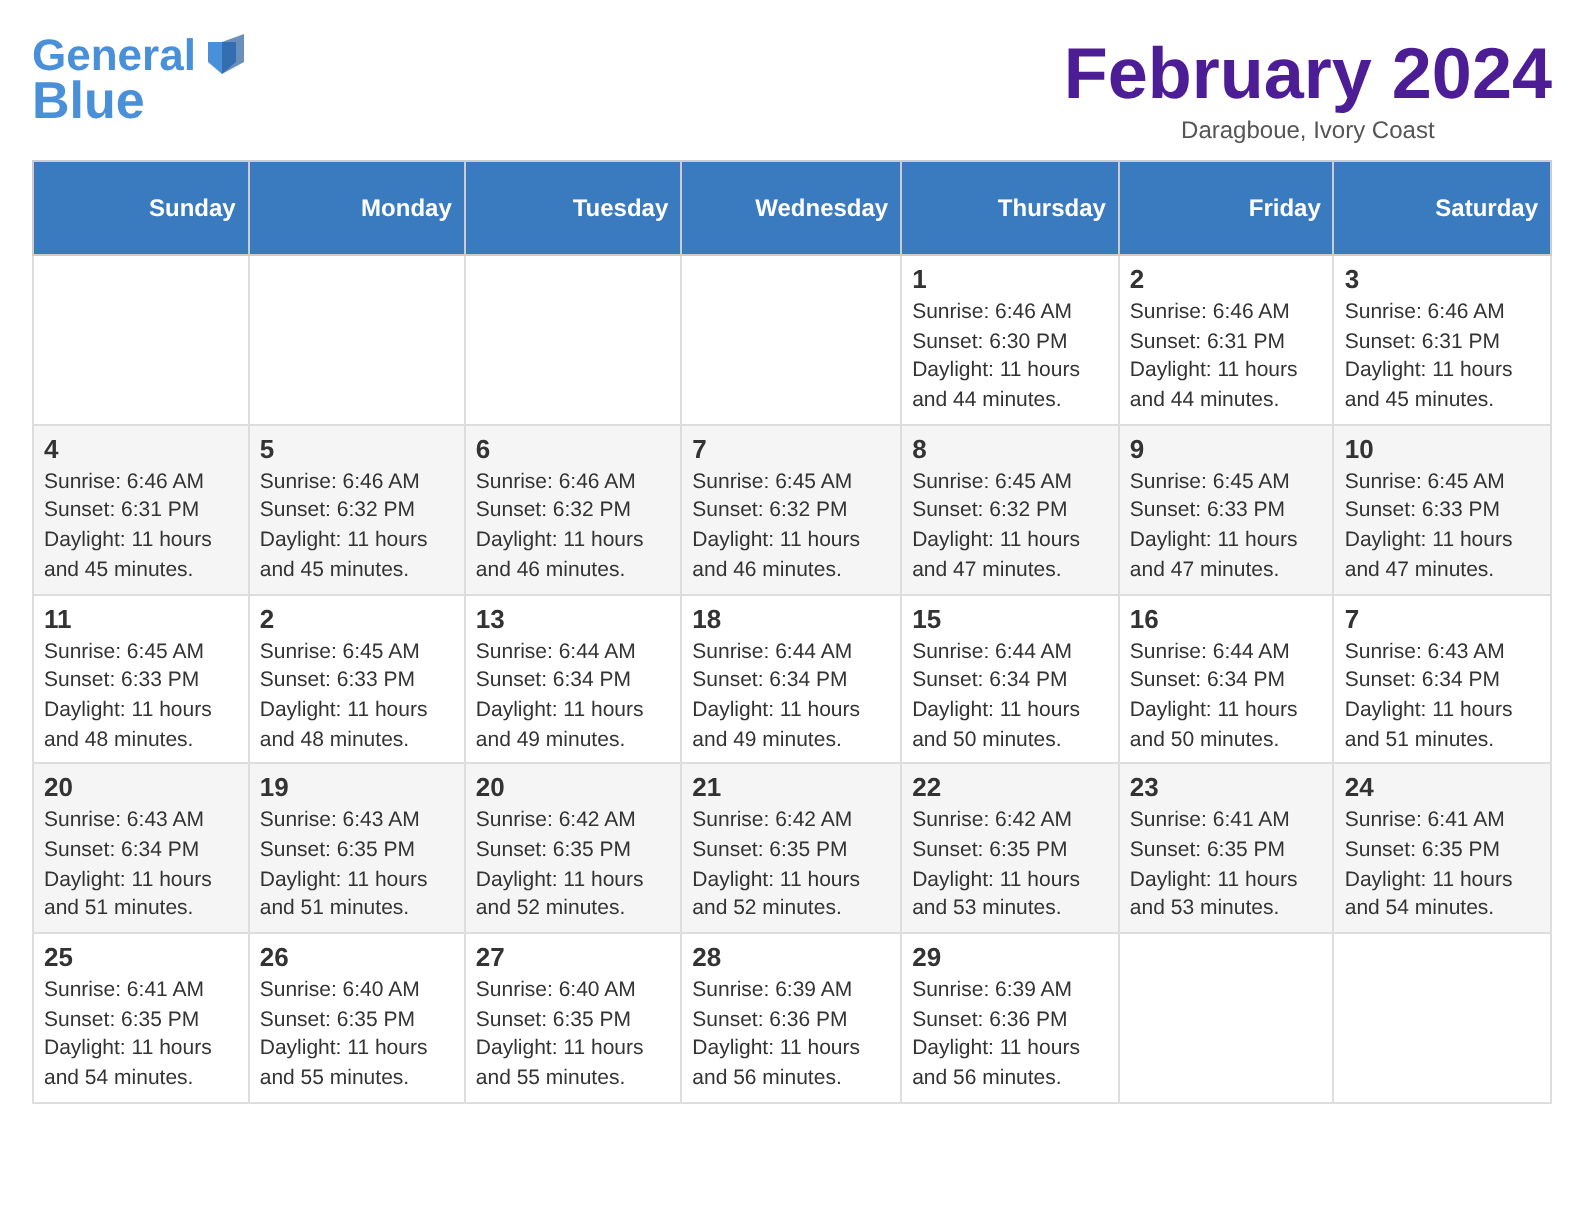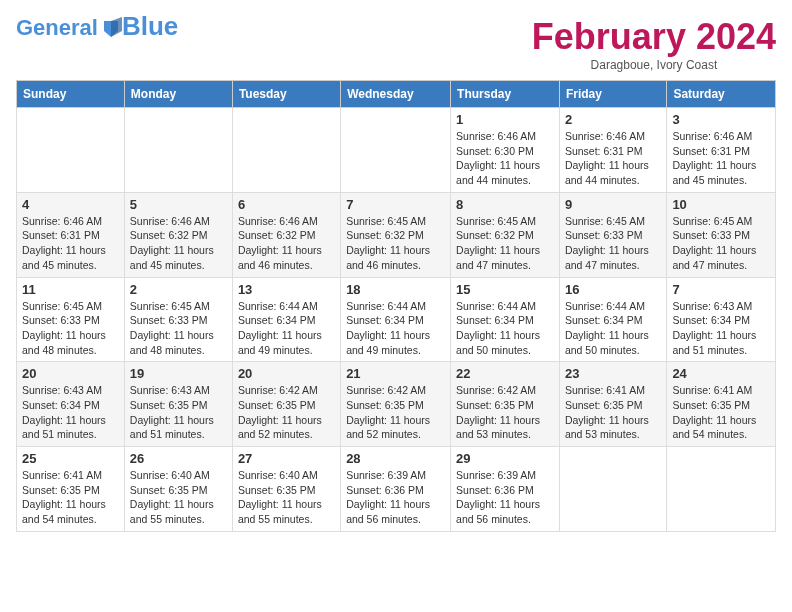--- a/index.html
+++ b/index.html
@@ -11,55 +11,55 @@
       padding: 16px;
     }
     .header-area {
       display: flex;
       justify-content: space-between;
       align-items: flex-start;
       margin-bottom: 8px;
     }
     .logo {
       display: flex;
-      flex-direction: row;
+      flex-direction: column;
       align-items: flex-start;
     }
     .logo-text {
       font-size: 22px;
       font-weight: bold;
       color: #333;
       line-height: 1.1;
     }
     .logo-text span {
       color: #4a90d9;
     }
     .title-area {
       text-align: right;
     }
     .month-title {
       font-size: 36px;
       font-weight: bold;
-      color: #be185d;
+      color: #4c1d95;
     }
     .subtitle {
       font-size: 12px;
       color: #555;
       text-align: center;
     }
     table {
       width: 100%;
       border-collapse: collapse;
       font-size: 11px;
     }
     thead tr th {
       background: #3a7abf;
       color: #fff;
-      text-align: left;
-      padding: 6px 6px;
+      text-align: right;
+      padding: 16px 6px;
       font-size: 12px;
       font-weight: bold;
       border: 1px solid #ccc;
     }
     tbody tr td {
       border: 1px solid #ddd;
       vertical-align: top;
       padding: 4px 5px;
       height: 80px;
       width: 113px;

